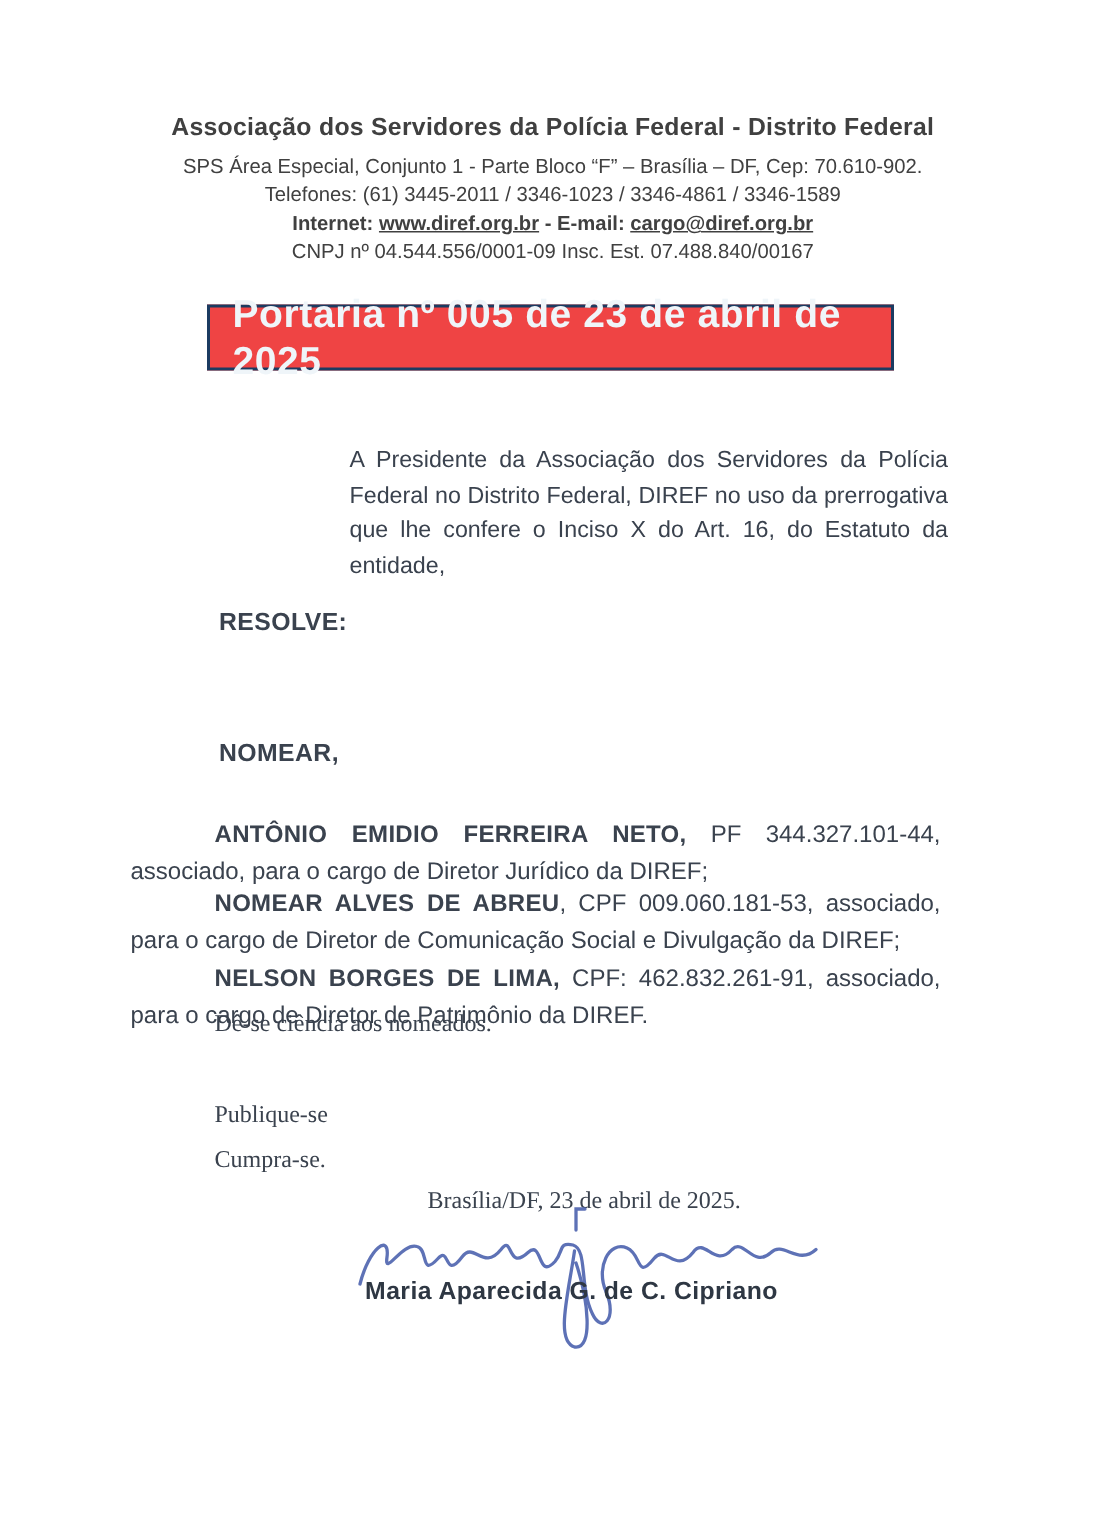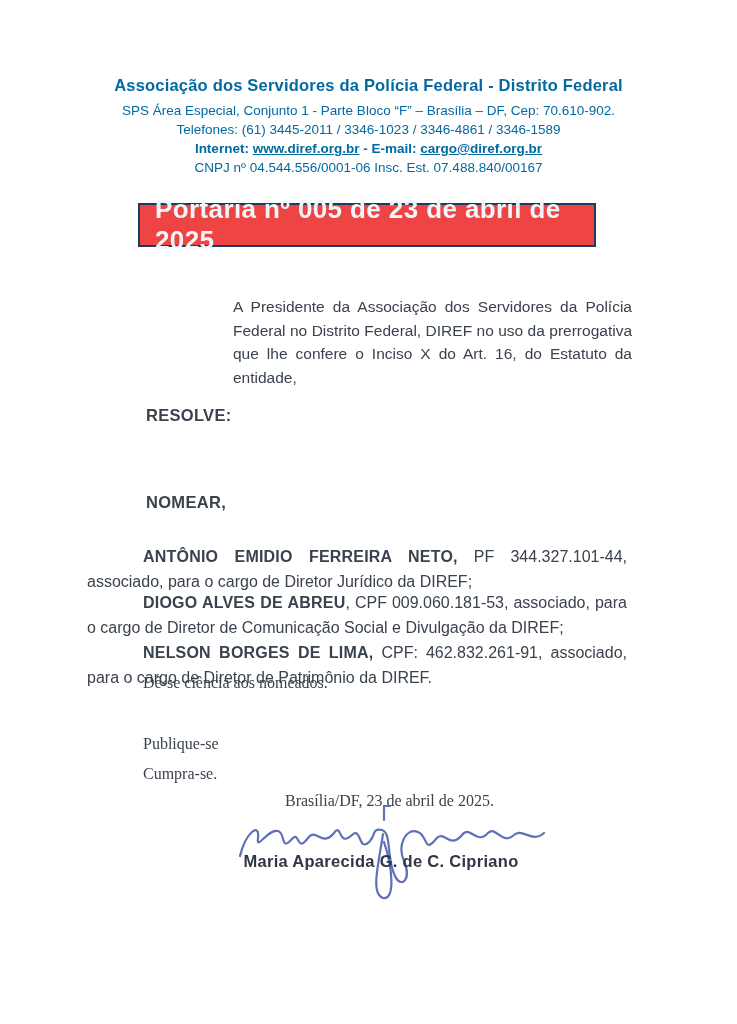--- a/index.html
+++ b/index.html
@@ -4,21 +4,21 @@
 <style>
   html,body{margin:0;padding:0;background:#e9e9e9;}
   .page{
     width:737px;height:1024px;position:relative;background:#ffffff;
     font-family:"Liberation Sans",sans-serif;color:#3A424E;overflow:hidden;
     margin:0 auto;
   }
   
   .header{position:absolute;top:72px;left:33px;right:33px;display:flex;}
   .logo-box{width:104px;height:112px;flex-shrink:0;}
-  .header-text{flex:1;text-align:center;color:#0369a1;padding-top:4px;}
+  .header-text{flex:1;text-align:center;color:#404040;padding-top:4px;}
   .org-name{font-size:16.5px;font-weight:bold;letter-spacing:.2px;margin-bottom:6px;}
   .h-line{font-size:13.5px;line-height:19px;}
   .h-line.bold{font-weight:bold;}
   .h-link{text-decoration:underline;cursor:pointer;}
   
   .banner{
     position:absolute;top:203px;left:138px;width:458px;height:44px;
     background:#ef4444;border:2px solid #1B3B61;box-sizing:border-box;
     display:flex;align-items:center;padding-left:15px;
     color:#EFF5F9;font-size:26px;font-weight:bold;letter-spacing:.4px;
@@ -52,35 +52,35 @@
 <body>
 
 <div class="page">
 
   <div class="header">
     <div class="header-text">
       <div class="org-name">Associação dos Servidores da Polícia Federal - Distrito Federal</div>
       <div class="h-line">SPS Área Especial, Conjunto 1 - Parte Bloco “F” – Brasília – DF, Cep: 70.610-902.</div>
       <div class="h-line">Telefones: (61) 3445-2011 / 3346-1023 / 3346-4861 / 3346-1589</div>
       <div class="h-line bold"><span>Internet: </span><span class="h-link">www.diref.org.br</span><span> - </span><span>E-mail: </span><span class="h-link">cargo@diref.org.br</span></div>
-      <div class="h-line">CNPJ nº 04.544.556/0001-06 Insc. Est. 07.488.840/00167</div>
+      <div class="h-line">CNPJ nº 04.544.556/0001-09 Insc. Est. 07.488.840/00167</div>
     </div>
   </div>
 
   <div class="banner">
     <span>Portaria nº 005 de 23 de abril de 2025</span>
   </div>
 
   <div class="preamble">A Presidente da Associação dos Servidores da Polícia Federal no Distrito Federal, DIREF no uso da prerrogativa que lhe confere o Inciso X do Art. 16, do Estatuto da entidade,</div>
 
   <div class="kw resolve">RESOLVE:</div>
   <div class="kw nomear">NOMEAR,</div>
 
   <p class="bodypar p1"><b>ANTÔNIO EMIDIO FERREIRA NETO,</b><span> PF 344.327.101-44, associado, para o cargo de Diretor Jurídico da DIREF;</span></p>
-  <p class="bodypar p2"><b>DIOGO ALVES DE ABREU</b><span>, CPF 009.060.181-53, associado, para o cargo de Diretor de Comunicação Social e Divulgação da DIREF;</span></p>
+  <p class="bodypar p2"><b>NOMEAR ALVES DE ABREU</b><span>, CPF 009.060.181-53, associado, para o cargo de Diretor de Comunicação Social e Divulgação da DIREF;</span></p>
   <p class="bodypar p3"><b>NELSON BORGES DE LIMA,</b><span> CPF: 462.832.261-91, associado, para o cargo de Diretor de Patrimônio da DIREF.</span></p>
 
   <div class="single ciencia">Dê-se ciência aos nomeados.</div>
   <div class="single publique">Publique-se</div>
   <div class="single cumpra">Cumpra-se.</div>
   <div class="single dateline">Brasília/DF, 23 de abril de 2025.</div>
 
   <svg class="sig-svg" viewBox="0 0 330 104">
     <g fill="none" stroke="#5066B0" stroke-width="2.2" stroke-linecap="round" opacity="0.92">
       <path d="M158,6 L152,6 L152,20"></path>

